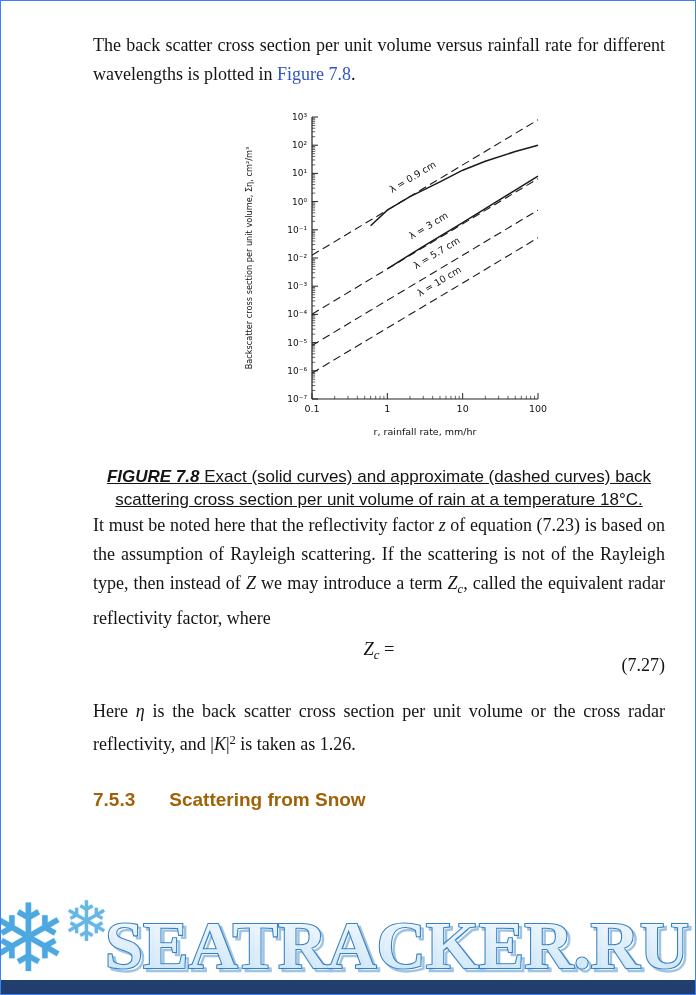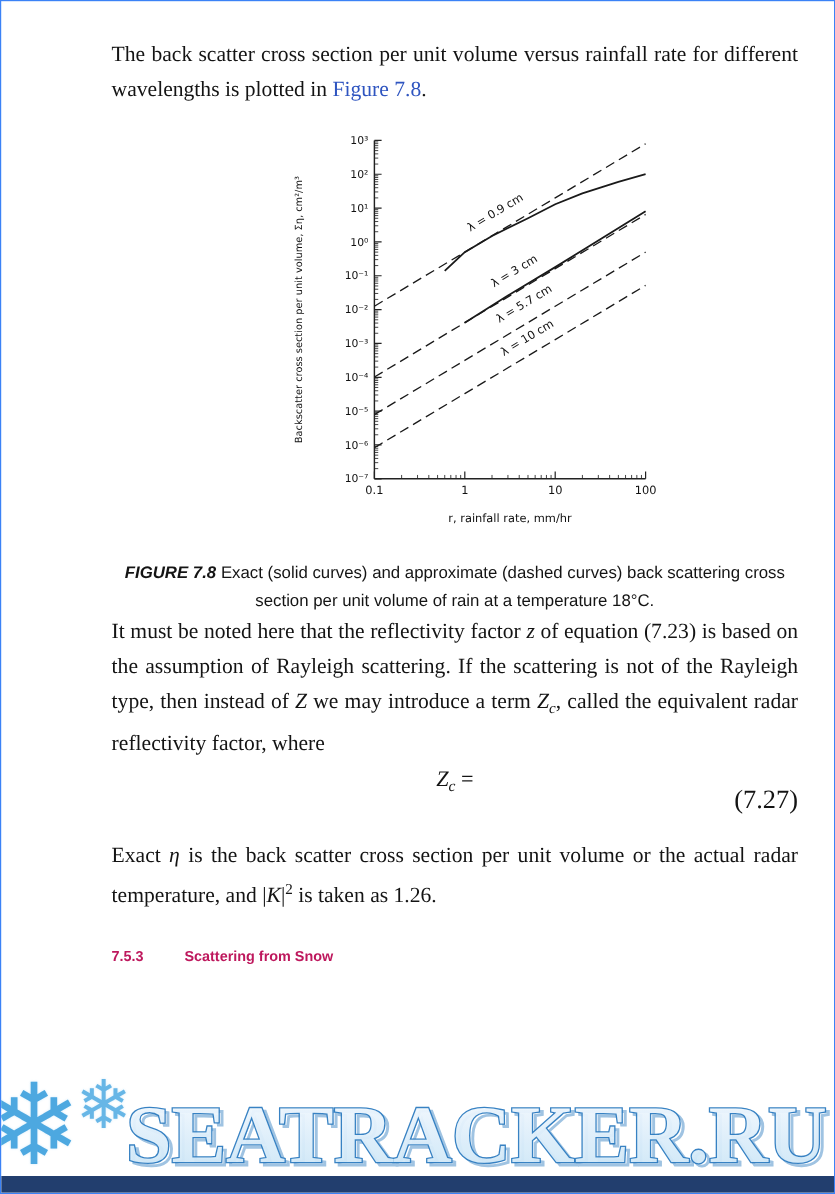--- a/index.html
+++ b/index.html
@@ -12,37 +12,38 @@
   p.body{font-size:18px;line-height:29px;text-align:justify;margin:0;}
   .doc-link{color:#2f55c0;cursor:pointer;}
   .sub{font-size:0.7em;vertical-align:-0.3em;}
   .sup{font-size:0.7em;vertical-align:0.5em;}
 
   .figure{margin:16px auto 0;width:310px;position:relative;left:14px;}
   .figure svg text{font-family:"DejaVu Sans",sans-serif;}
 
   .caption{
     margin:14px auto 0;width:562px;
-    font-family:"Liberation Sans",sans-serif;font-size:14px;line-height:23px;
+    font-family:"Liberation Sans",sans-serif;font-size:17px;line-height:23px;
     text-align:center;
+    text-decoration:underline;
   }
   .para2{margin-top:22px;}
   .equation{
     position:relative;text-align:center;
     font-size:18.5px;min-height:64px;
   }
   .eq-body{display:inline-block;vertical-align:middle;margin-top:6px;}
   .frac{display:inline-block;vertical-align:middle;text-align:center;margin-left:5px;}
   .num{display:block;padding:0 9px 3px;border-bottom:1.4px solid #000;}
   .den{display:block;padding:3px 9px 0;}
-  .eq-number{position:absolute;right:0;top:50%;transform:translateY(-50%);font-size:22px;}
+  .eq-number{position:absolute;right:0;top:50%;transform:translateY(-50%);font-size:18px;}
   .para3{margin-top:18px;}
   .section-heading{
     margin:30px 0 0;font-family:"Liberation Sans",sans-serif;
-    font-size:12px;font-weight:bold;color:#be185d;
+    font-size:19px;font-weight:bold;color:#a16207;
   }
   .sec-num{margin-right:34px;}
   .para4{margin-top:17px;}
 
   .watermark{position:absolute;left:0;bottom:12px;width:564px;height:100px;pointer-events:none;}
   .flake{position:absolute;line-height:1;pointer-events:none;
     text-shadow:0 0 2px rgba(200,230,248,.9);}
   .flake-large{left:-12px;bottom:8px;font-size:94px;color:#4da8e0;}
   .flake-small{left:62px;bottom:44px;font-size:56px;color:#67b6e6;}
   .bottom-bar{position:absolute;left:0;bottom:0;width:100%;height:14px;background:#223e6e;}
@@ -214,21 +215,21 @@
 
     <p class="body para2"><span>It must be noted here that the reflectivity factor </span><span style="font-style: italic;">z</span><span> of equation (7.23) is based on the assumption of Rayleigh scattering. If the scattering is not of the Rayleigh type, then instead of </span><span style="font-style: italic;">Z</span><span> we may introduce a term </span><span style="font-style: italic;">Z</span><span class="sub" style="font-style: italic;">c</span><span>, called the equivalent radar reflectivity factor, where</span></p>
 
     <div class="equation">
       <span class="eq-body">
         <span class="eq-lhs"><span style="font-style: italic;">Z</span><span class="sub" style="font-style: italic;">c</span></span><span> = </span>
       </span>
       <span class="eq-number">(7.27)</span>
     </div>
 
-    <p class="body para3"><span>Exact </span><span style="font-style: italic;">η</span><span> is the back scatter cross section per unit volume or the actual radar temperature, and </span><span>|</span><span style="font-style: italic;">K</span><span>|</span><span class="sup">2</span><span> is taken as 1.26.</span></p>
+    <p class="body para3"><span>Here </span><span style="font-style: italic;">η</span><span> is the back scatter cross section per unit volume or the cross radar reflectivity, and </span><span>|</span><span style="font-style: italic;">K</span><span>|</span><span class="sup">2</span><span> is taken as 1.26.</span></p>
 
     <h2 class="section-heading">
       <span class="sec-num">7.5.3</span><span>Scattering from Snow</span>
     </h2>
 
   </div>
 
   <div class="watermark">
     <svg width="696" height="100" viewBox="0 0 696 100">
       <defs>

